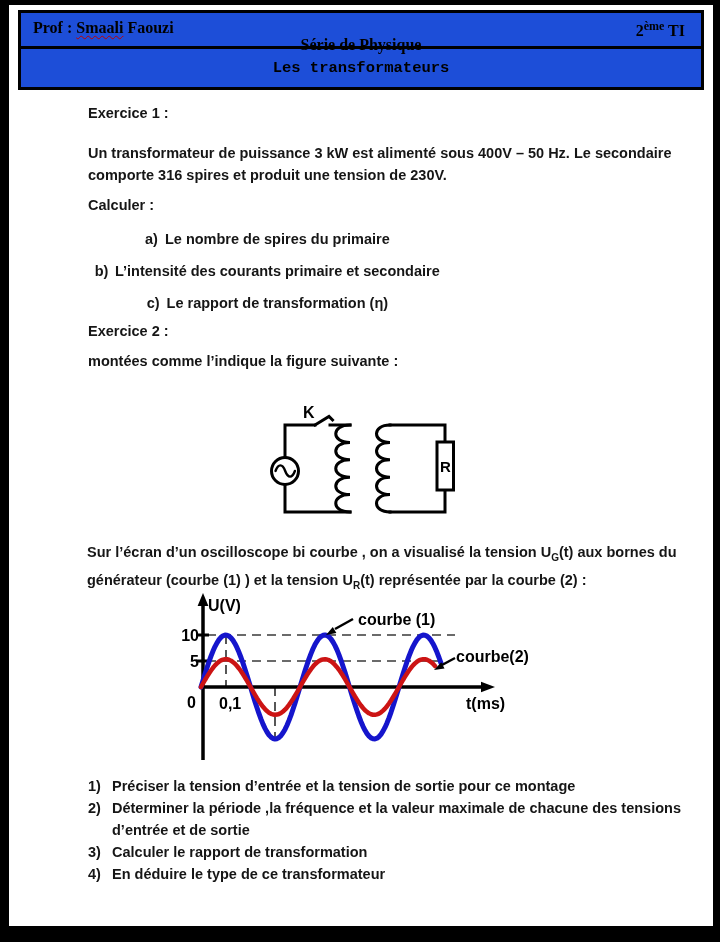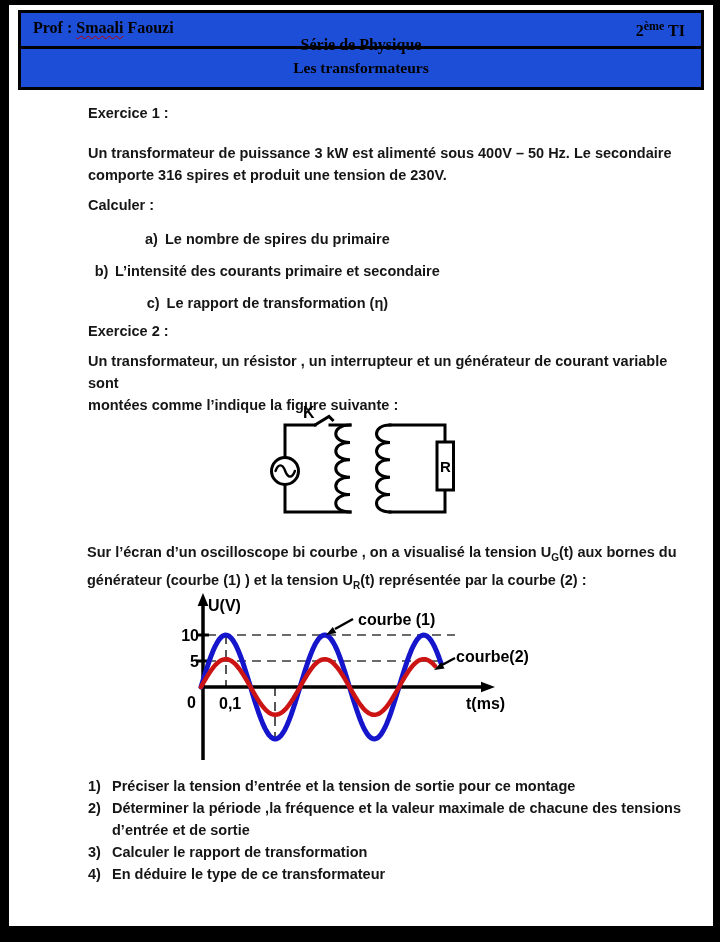--- a/index.html
+++ b/index.html
@@ -7,21 +7,21 @@
     width:720px;height:942px;position:relative;background:#000;
     font-family:"Liberation Sans",sans-serif;overflow:hidden;
   }
   .page{position:absolute;left:9px;top:5px;width:704px;height:921px;background:#fff;}
   .abs{position:absolute;}
   
   .header-table{position:absolute;left:18px;top:10px;width:680px;border:3px solid #000;background:#1d4ed8;}
   .header-row1{position:relative;height:33px;border-bottom:3px solid #000;
     font-family:"Liberation Serif",serif;font-weight:bold;font-size:16px;color:#000;}
   .header-row2{height:38px;display:flex;align-items:center;justify-content:center;
-    font-family:Liberation Serif, serif;font-weight:bold;font-size:15.5px;color:#000;}
+    font-family:Liberation Mono, monospace;font-weight:bold;font-size:15.5px;color:#000;}
   .h-prof{position:absolute;left:12px;top:6px;}
   .h-center{position:absolute;left:0;right:0;top:6px;text-align:center;margin-top:17px;}
   .h-class{position:absolute;right:16px;top:6px;}
   .h-class sup{font-size:12px;}
   .squiggle{text-decoration-line:underline;text-decoration-style:wavy;text-decoration-color:#c00000;
     text-decoration-thickness:1px;text-underline-offset:2px;}
   
   .bt{font-size:14.5px;font-weight:700;color:#161616;line-height:22px;}
   .u{text-decoration-thickness:1.5px;text-underline-offset:3px;}
   .li-row{line-height:22px;margin-bottom:10px;text-align:center;}
@@ -73,21 +73,20 @@
 
 <div class="abs bt" style="left:88px;top:228px;">
   <div class="li-row"><span class="li-marker">a)</span><span>Le nombre de spires du primaire</span></div>
   <div class="li-row"><span class="li-marker">b)</span><span>L’intensité des courants primaire et secondaire</span></div>
   <div class="li-row"><span class="li-marker">c)</span><span>Le rapport de transformation (η)</span></div>
 </div>
 
 <div class="abs bt" style="left:88px;top:320px;"><span class="u">Exercice 2</span><span> :</span></div>
 
 <div class="abs bt" style="left:88px;top:350px;width:600px;">
-  <div>Un transformateur, un résistor , un interrupteur et un générateur de courant variable sont</div>
   <div>montées comme l’indique la figure suivante :</div>
 </div>
 
 <svg class="abs" style="left:266px;top:400px;" width="195" height="118" viewBox="0 0 195 118">
 
   <path class="wire" d="M19,25 H49 M64,25 H84 M19,25 V58 M19,84 V112 M19,112 H84 M124,25 H179 M179,25 V42 M179,90 V112 M124,112 H179"></path>
 
   <path class="wire" d="M49,25 L63,16.5 L66.5,20"></path>
 
   <circle class="comp" cx="19" cy="71" r="13.5"></circle>

